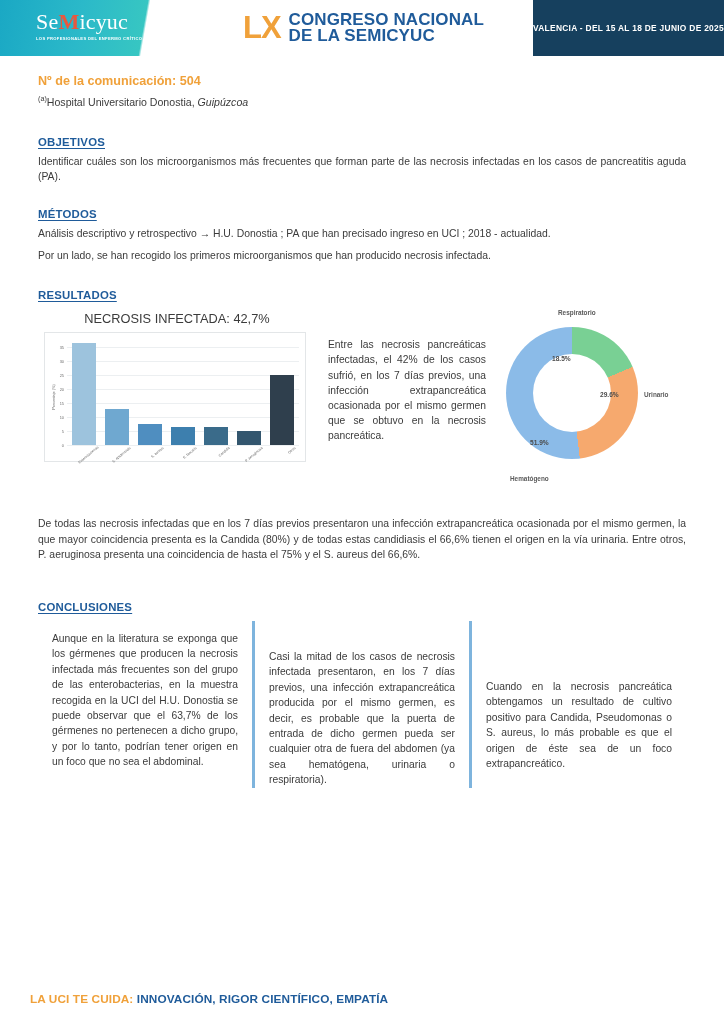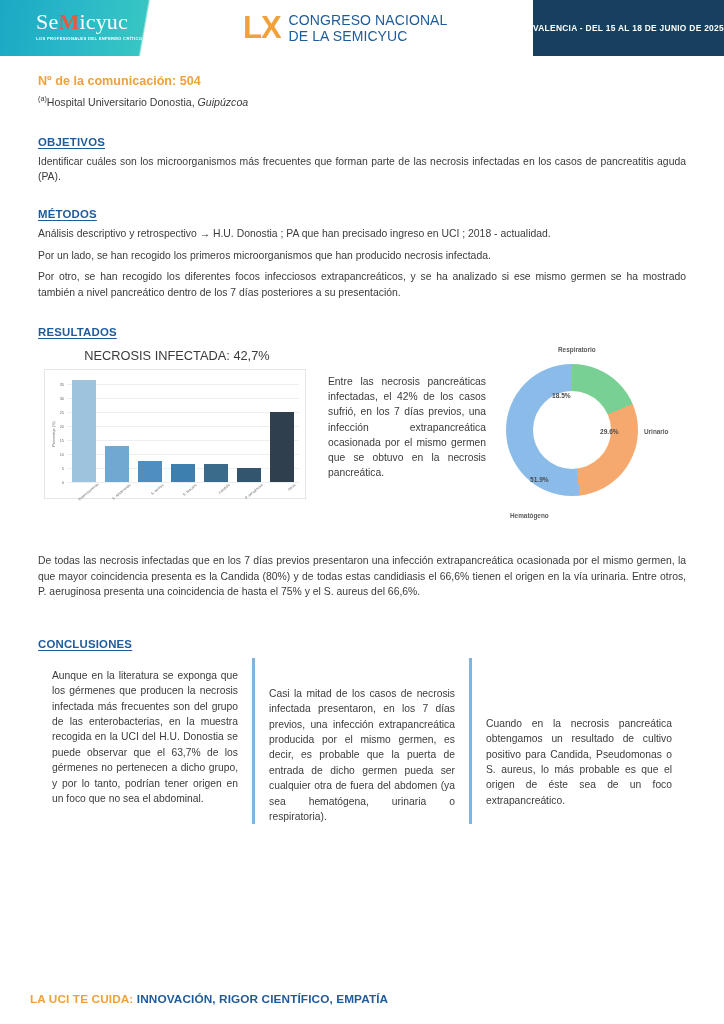--- a/index.html
+++ b/index.html
@@ -52,22 +52,22 @@
     padding-left:14px;
     position:relative;
   }
   .lx{
     font-family:"Liberation Sans", sans-serif;
     font-weight:700;font-size:31px;line-height:30px;
     color:#f0a13a;letter-spacing:-1px;
     margin-right:8px;
   }
   .congress{
-    font-weight:400;color:#1f5b9a;
-    font-size:14px;line-height:16.5px;letter-spacing:.1px;
+    font-weight:700;color:#1f5b9a;
+    font-size:17px;line-height:16.5px;letter-spacing:.1px;
   }
   .banner-img{
     flex:1 1 auto;
     position:relative;
     background:linear-gradient(170deg,#e6b45d 0%,#c9954a 22%,#9aa9b4 45%,#5d7f95 70%,#2c4a60 100%);
     overflow:hidden;
   }
   .banner-right{
     flex:0 0 174px;
     background:#16405e;
@@ -281,21 +281,20 @@
 
   <div id="objetivos" class="sec-body">
     <div class="sec-head">OBJETIVOS</div>
     <p>Identificar cuáles son los microorganismos más frecuentes que forman parte de las necrosis infectadas en los casos de pancreatitis aguda (PA).</p>
   </div>
 
   <div id="metodos" class="sec-body">
     <div class="sec-head">MÉTODOS</div>
     <p>Análisis descriptivo y retrospectivo → H.U. Donostia ; PA que han precisado ingreso en UCI ; 2018 - actualidad.</p>
     <p>Por un lado, se han recogido los primeros microorganismos que han producido necrosis infectada.</p>
-    <p>Por otro, se han recogido los diferentes focos infecciosos extrapancreáticos, y se ha analizado si ese mismo germen se ha mostrado también a nivel pancreático dentro de los 7 días posteriores a su presentación.</p>
   </div>
 
   <div id="resultados">
     <div class="sec-head">RESULTADOS</div>
 
     <div class="res-row">
 
       <div class="col-chart">
         <div class="chart-title"><span>NECROSIS INFECTADA: </span><b>42,7%</b></div>
         <div class="barchart">

